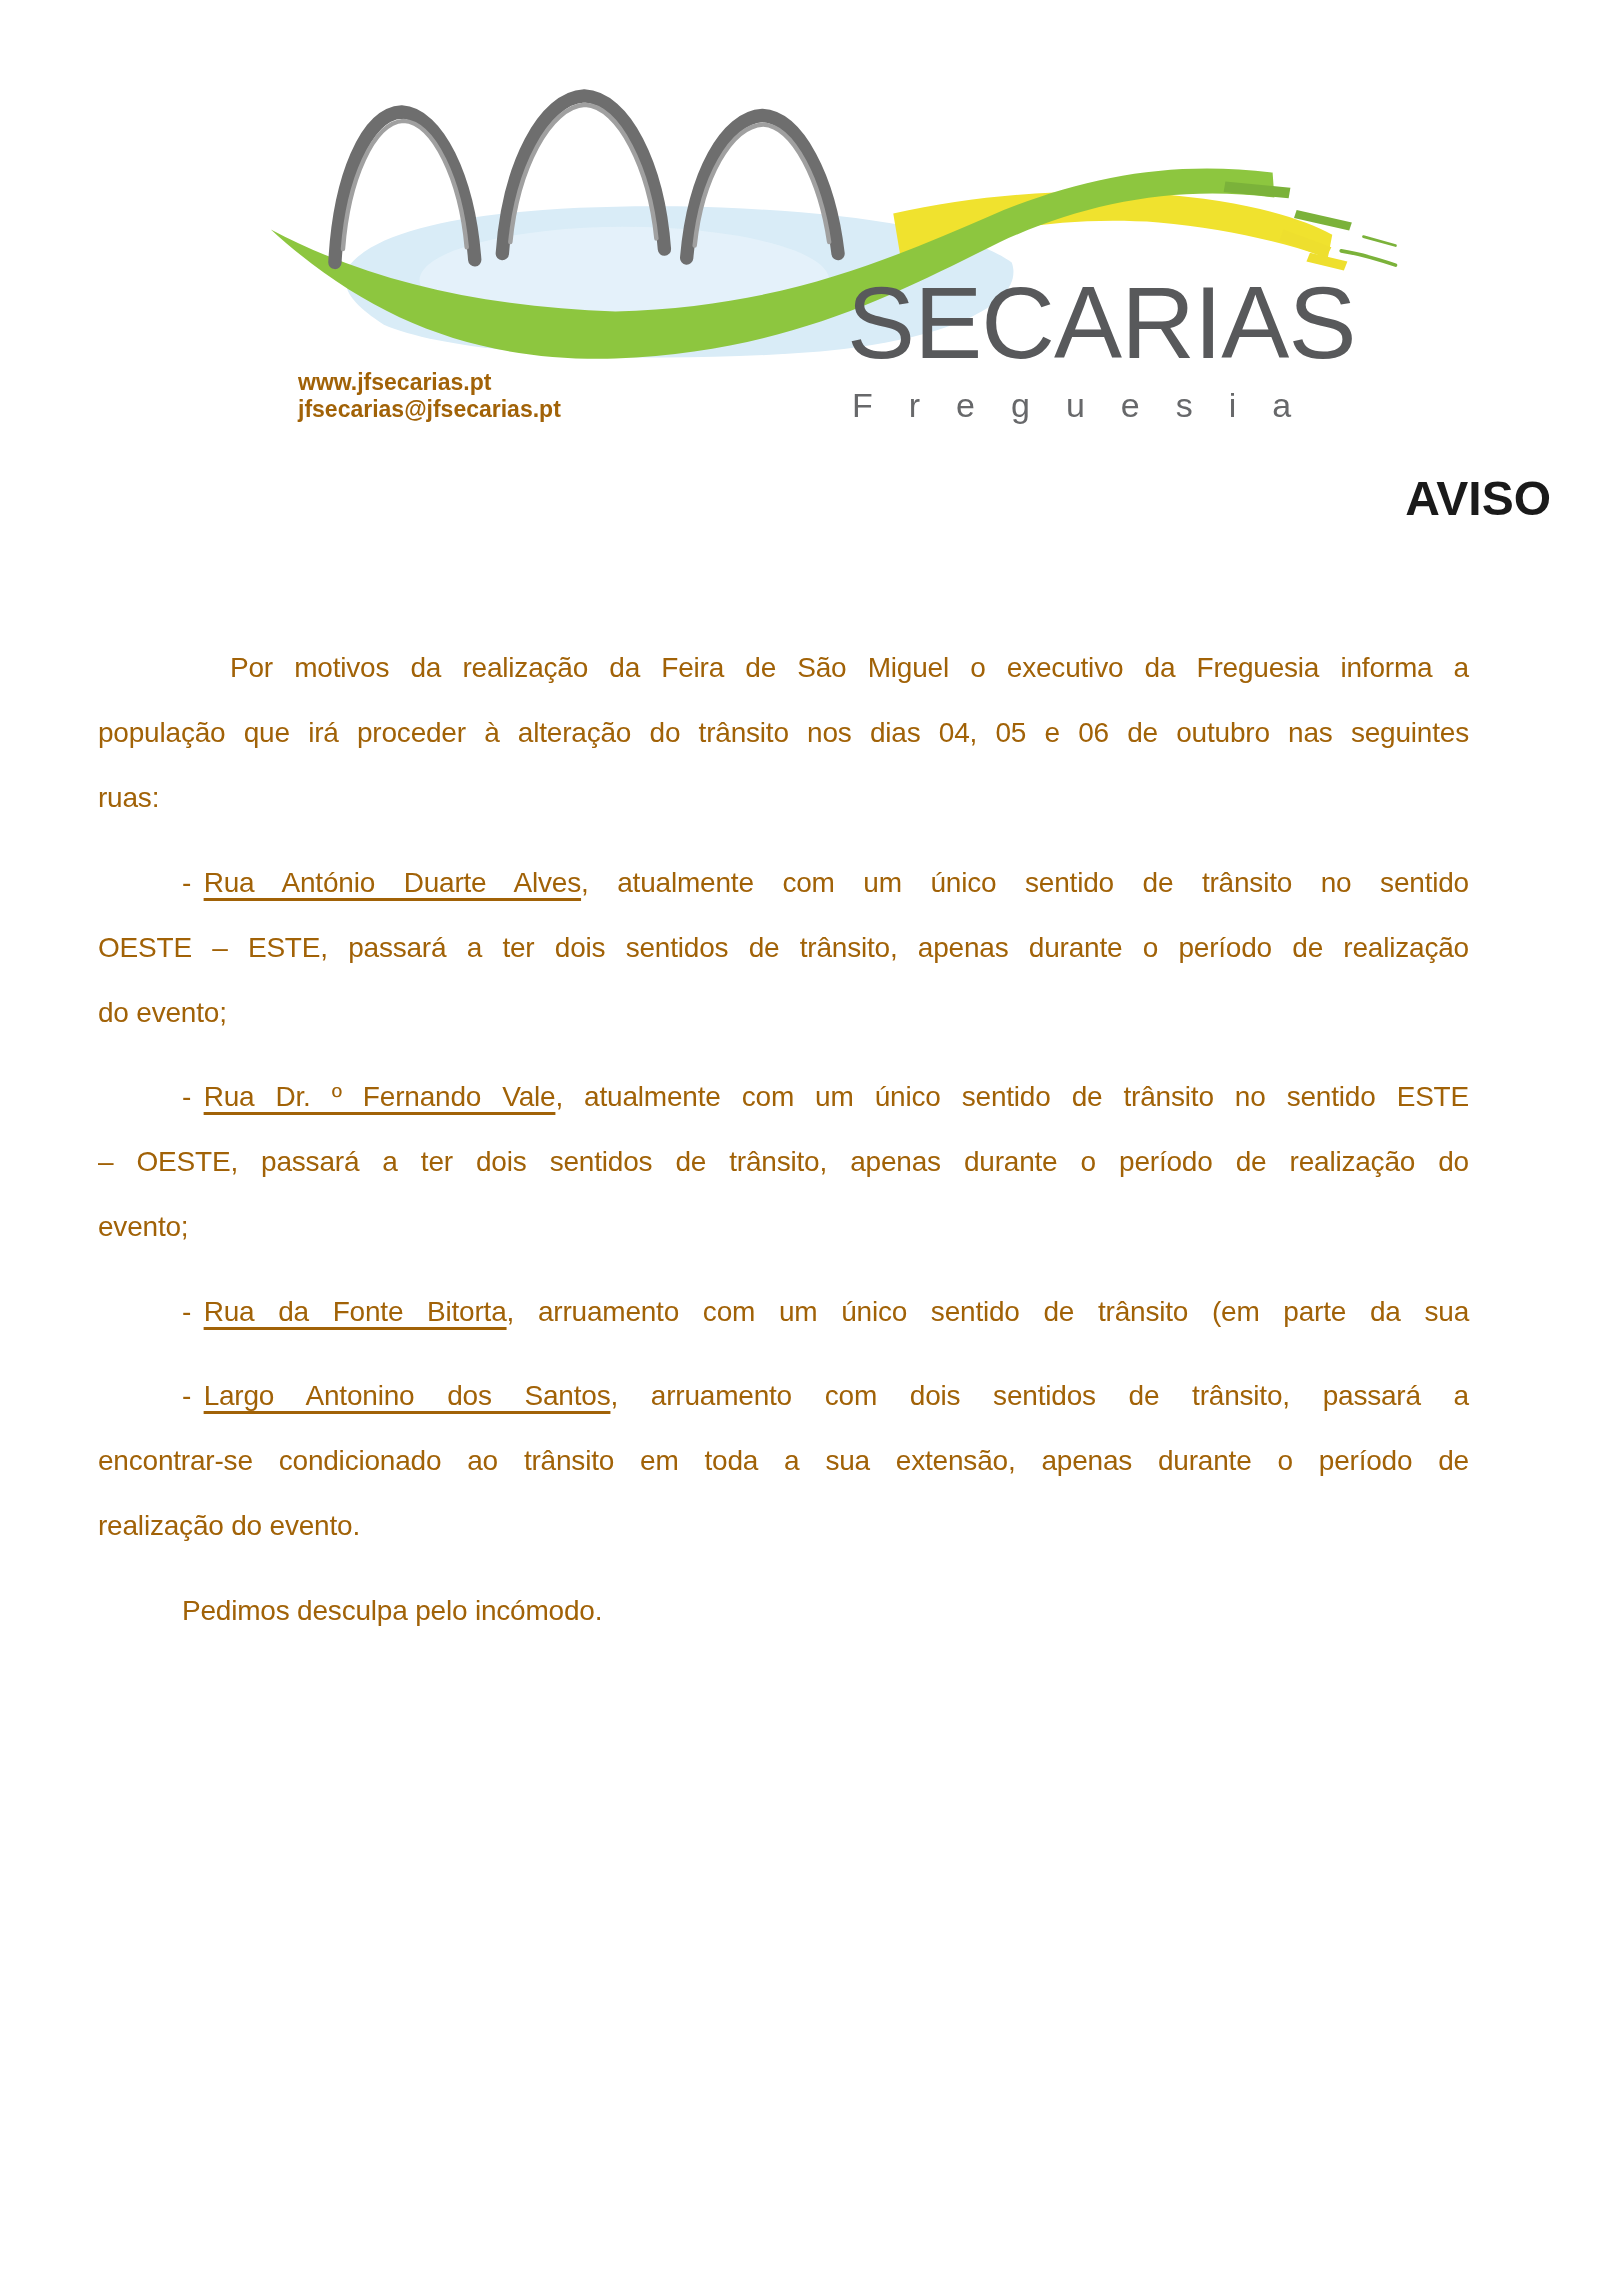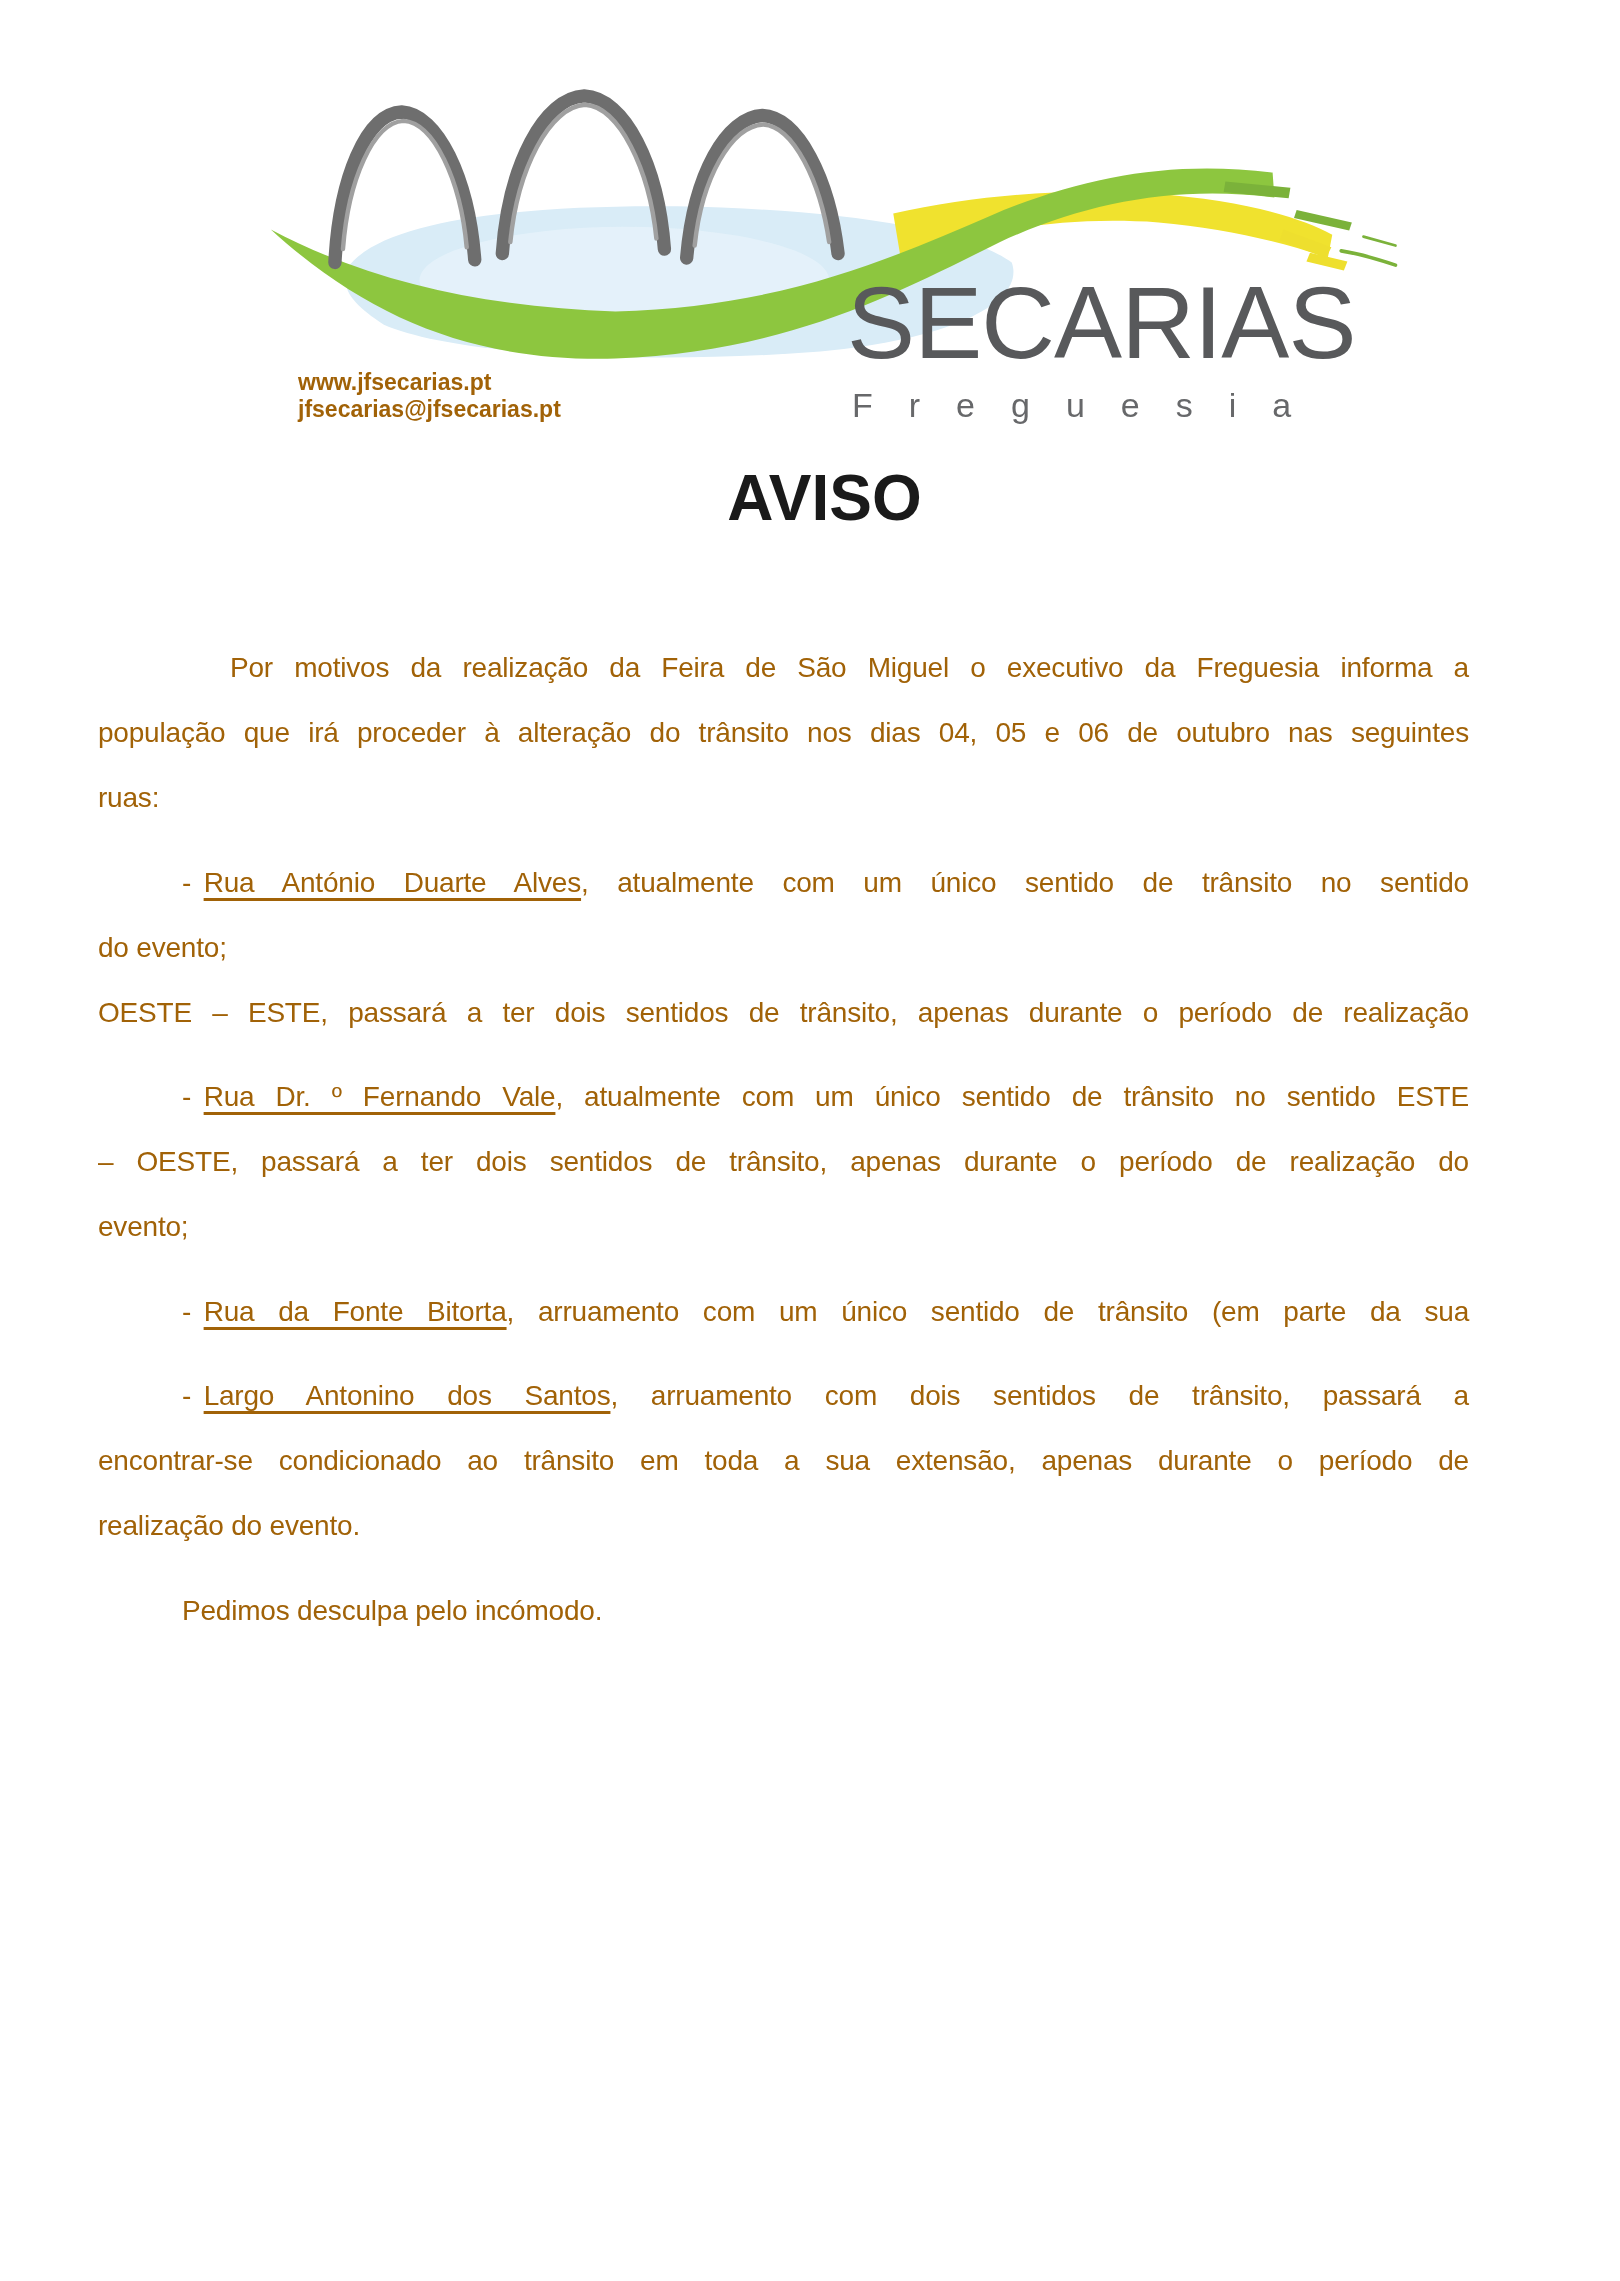--- a/index.html
+++ b/index.html
@@ -26,21 +26,21 @@
   }
   .contact {
     position:absolute; left:48px; top:298px;
     font-size:23px; line-height:27px; color:#a16207; font-weight:700;
     white-space:nowrap;
   }
 
   
   .title {
     position:absolute; left:98px; top:472px; width:1453px;
-    text-align:center; font-size:64px; font-weight:700; color:#1a1a1a;
+    text-align:right; font-size:48px; font-weight:700; color:#1a1a1a;
     line-height:53px;
   }
 
   
   .body-text {
     position:absolute; left:98px; top:635px; width:1371px;
     font-size:28px; color:#a16207; letter-spacing:-0.2px;
   }
   .para { margin:0 0 19.6px 0; }
   .line { line-height:65px; text-align:justify; }
@@ -109,22 +109,22 @@
   <div class="body-text">
 
     <div class="para">
       <div class="line just indent-a">Por motivos da realização da Feira de São Miguel o executivo da Freguesia informa a</div>
       <div class="line just">população que irá proceder à alteração do trânsito nos dias 04, 05 e 06 de outubro nas seguintes</div>
       <div class="line last">ruas:</div>
     </div>
 
     <div class="para">
       <div class="line just indent-b"><span class="dash">-</span><span class="street">Rua António Duarte Alves</span><span>, atualmente com um único sentido de trânsito no sentido</span></div>
+      <div class="line just">OESTE – ESTE, passará a ter dois sentidos de trânsito, apenas durante o período de realização</div>
       <div class="line last">do evento;</div>
-      <div class="line just">OESTE – ESTE, passará a ter dois sentidos de trânsito, apenas durante o período de realização</div>
     </div>
 
     <div class="para">
       <div class="line just indent-b"><span class="dash">-</span><span class="street">Rua Dr. º Fernando Vale</span><span>, atualmente com um único sentido de trânsito no sentido ESTE</span></div>
       <div class="line just">– OESTE, passará a ter dois sentidos de trânsito, apenas durante o período de realização do</div>
       <div class="line last">evento;</div>
     </div>
 
     <div class="para">
       <div class="line just indent-b"><span class="dash">-</span><span class="street">Rua da Fonte Bitorta</span><span>, arruamento com um único sentido de trânsito (em parte da sua</span></div>

